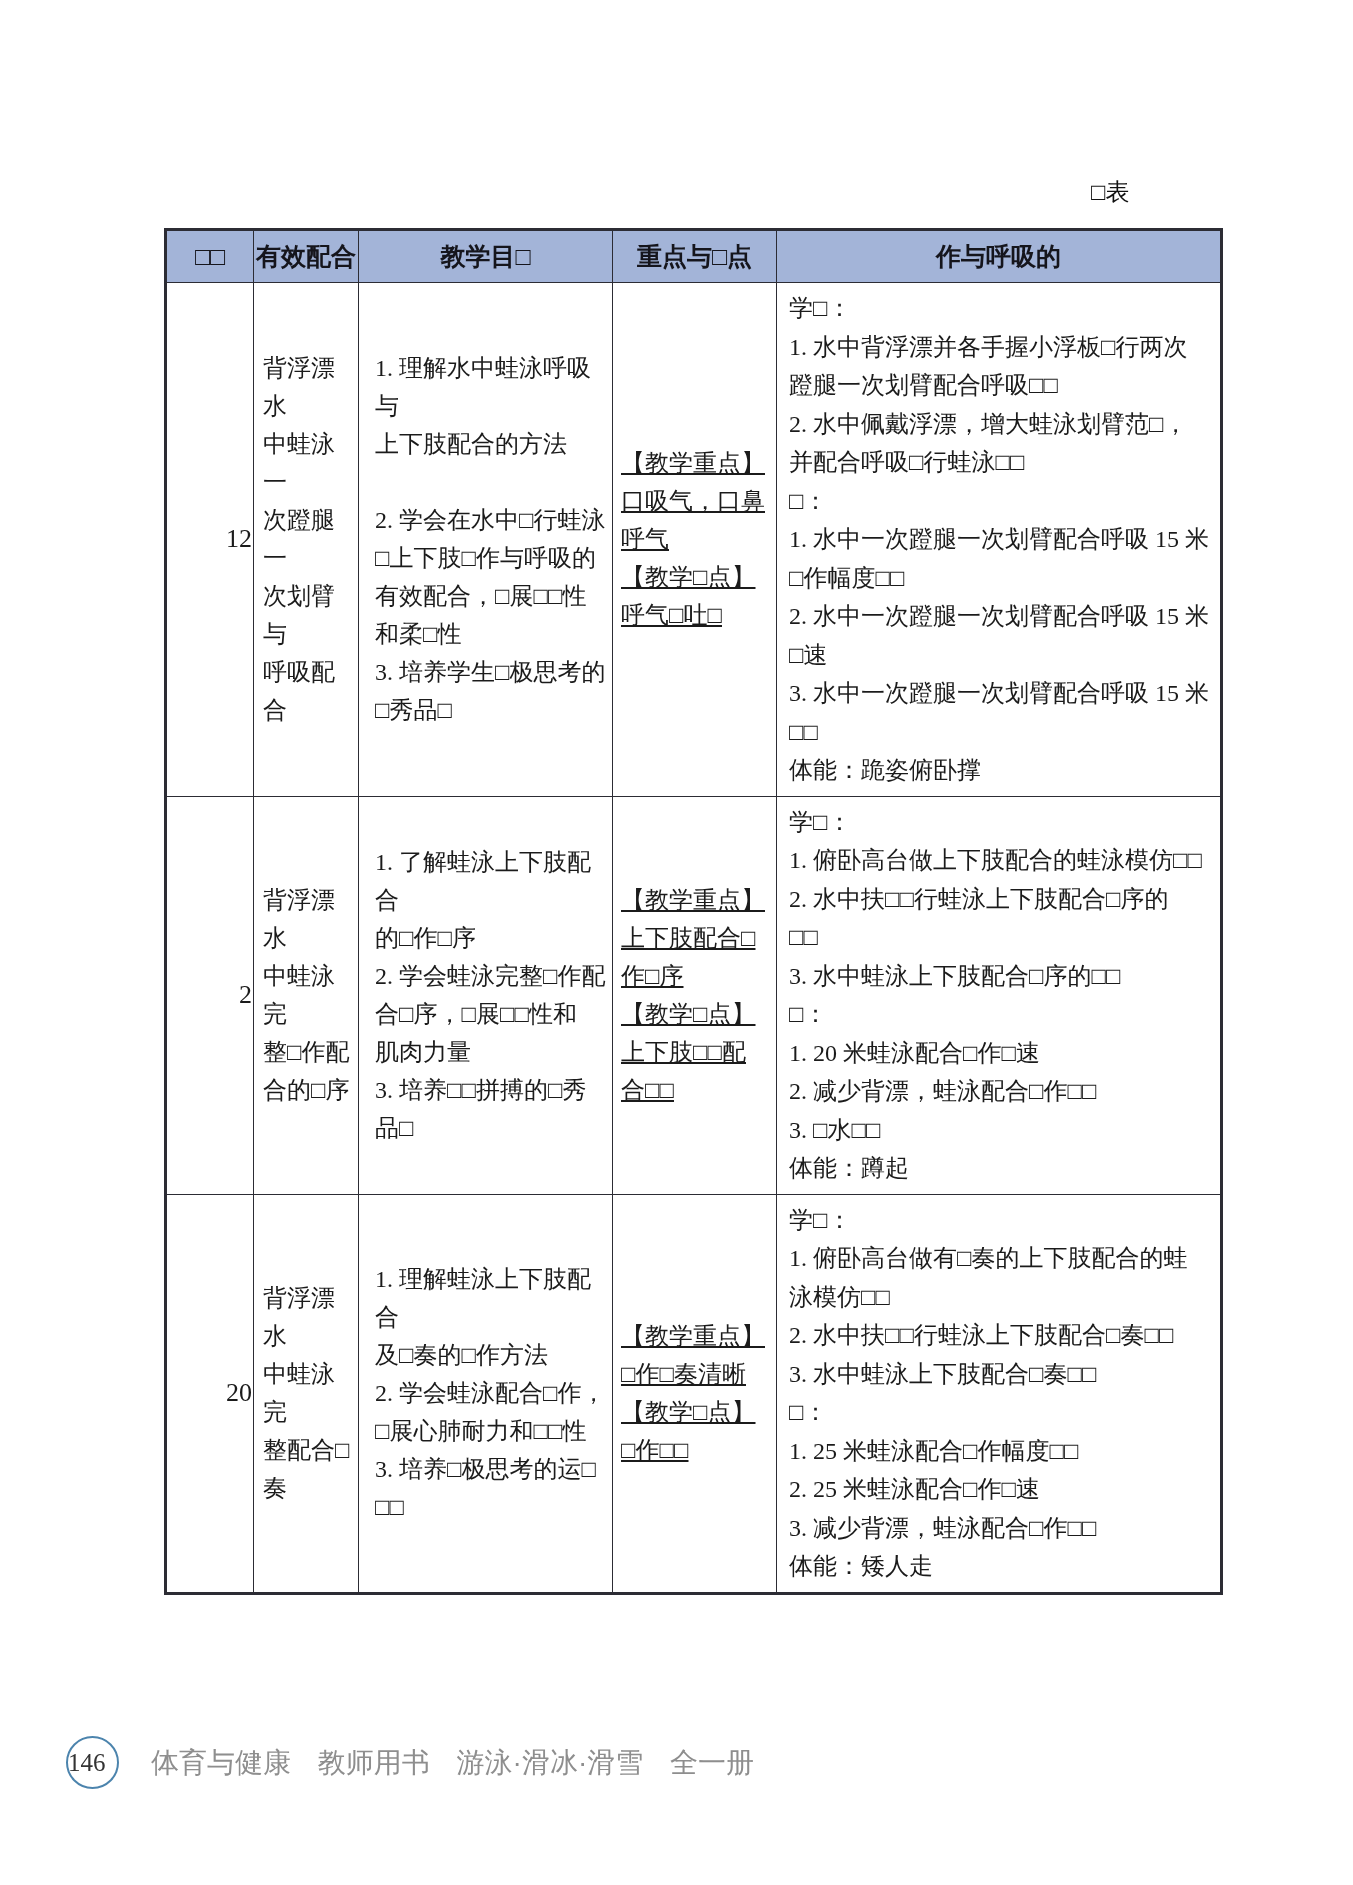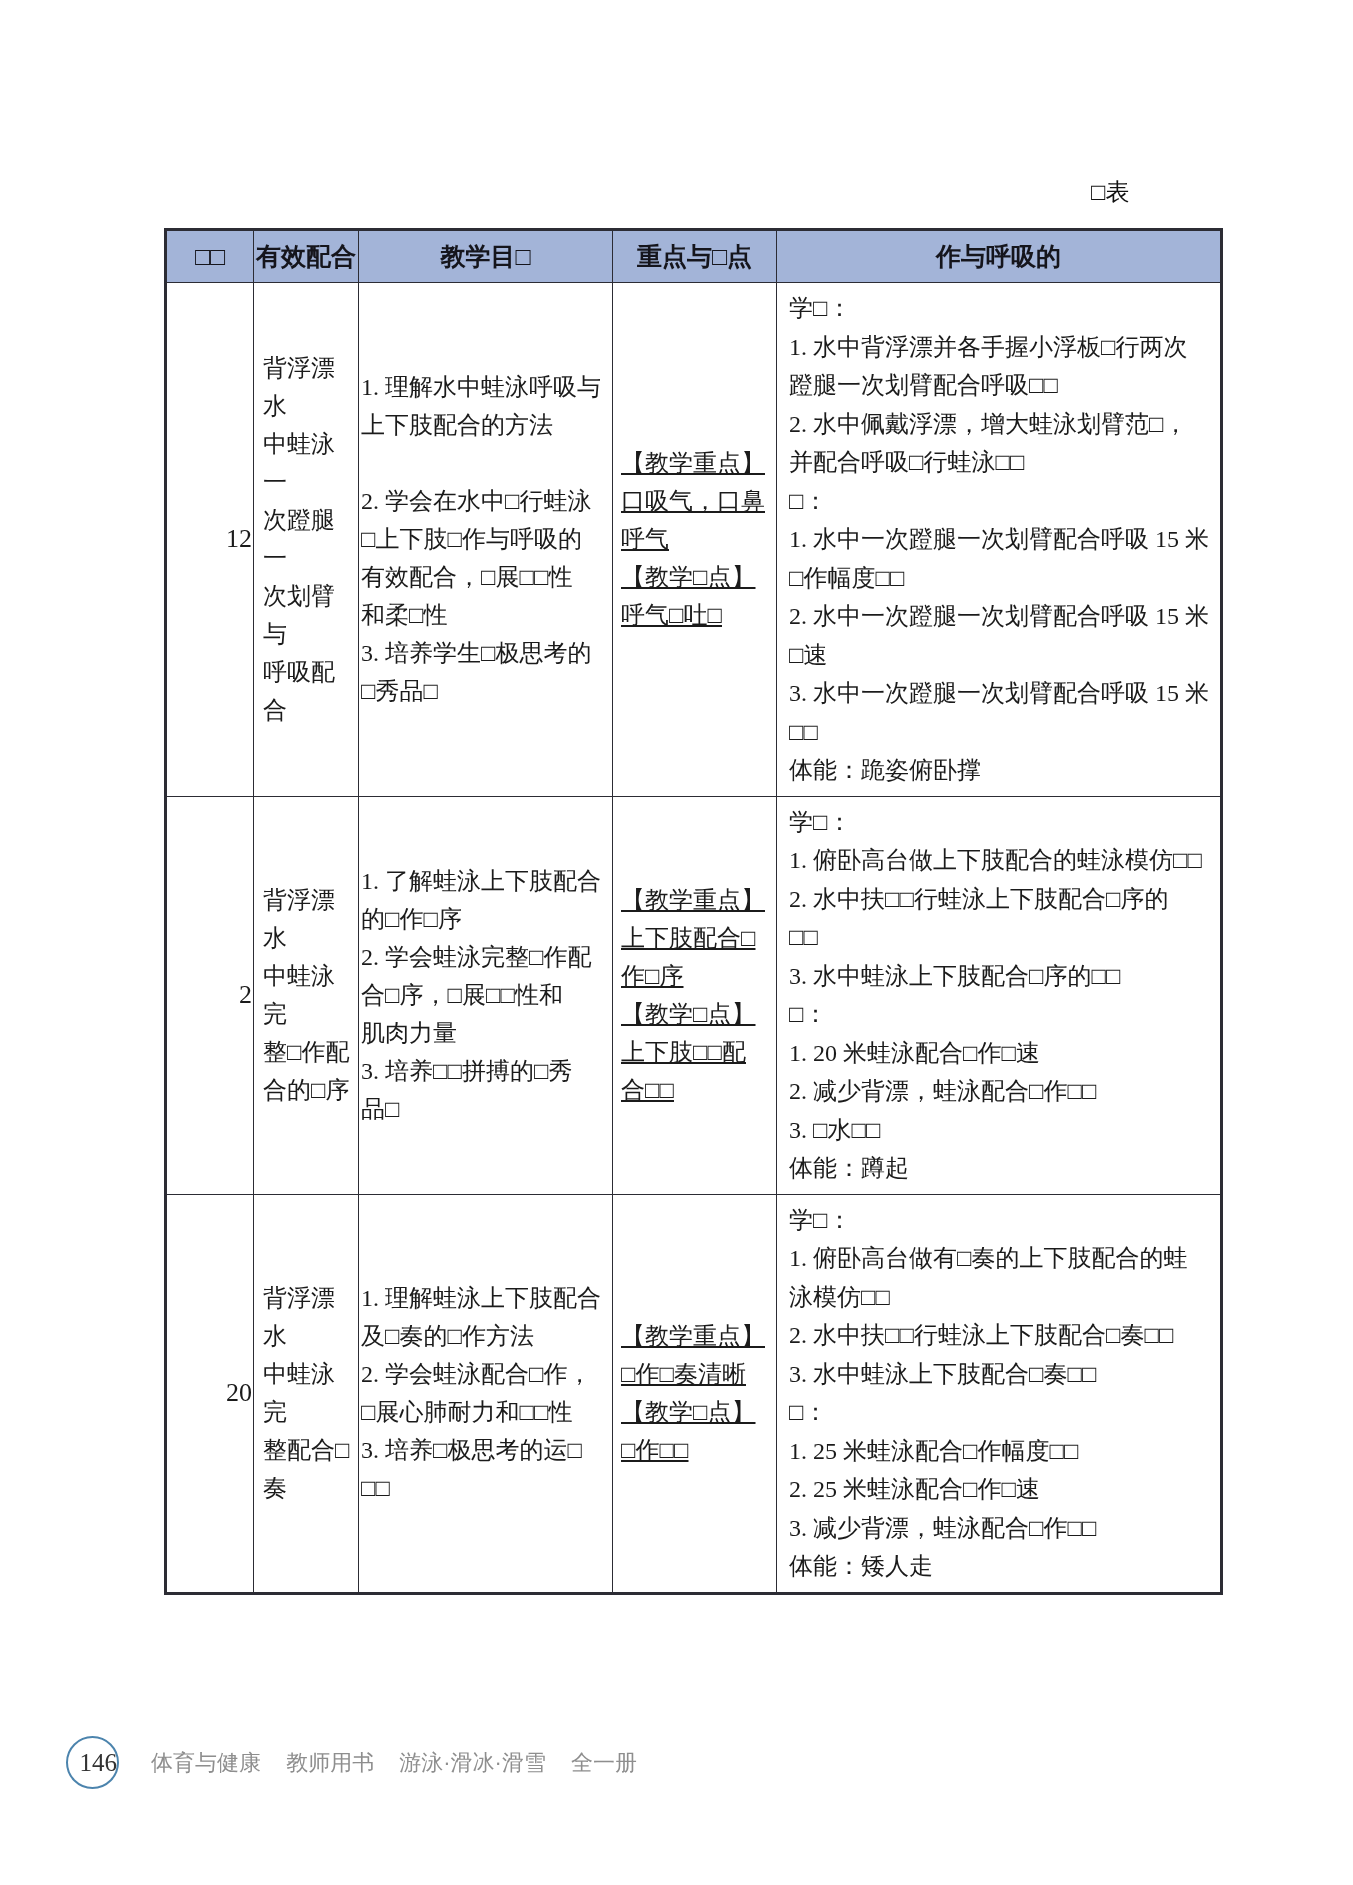--- a/index.html
+++ b/index.html
@@ -34,35 +34,35 @@
     font-size:24px; line-height:38px;
     vertical-align:middle; white-space:pre-line;
     text-align:left;
   }
   tr.r12 { height:500px; }
   tr.r13 { height:392px; }
   tr.r14 { height:398px; }
 
   td.lesson   { text-align:right; font-size:26px; }
   td.content  { padding:0 5px 0 9px; }
-  td.objectives { padding:0 5px 0 2px; }
+  td.objectives { padding:0 5px 0 16px; }
   td.keypoints  { padding:0 4px 0 8px;text-decoration:underline; }
   td.methods    { padding:6px 6px 6px 12px; line-height:38.5px; }
 
   .page-badge {
     position:absolute; left:66px; top:1736px;
     width:53px; height:53px; box-sizing:border-box;
     border:2px solid var(--badge_border,#4c84ad); border-radius:50%;
-    text-align:right; line-height:49px;
+    text-align:left; line-height:49px;
     font-size:25px; color:#333;
   }
   .footer-text {
     position:absolute; left:151px; top:1750px;
     font-family:"Liberation Sans","DejaVu Sans",sans-serif;
-    font-size:22px; line-height:26px; color:var(--footer_text,#8e8e8e);
+    font-size:28px; line-height:26px; color:var(--footer_text,#8e8e8e);
     white-space:nowrap;
   }
   .footer-text span { margin-right:19px; }
 </style>
 </head>
 <body>
 
 <div class="page">
 
   <div class="cont-label">□表</div>

